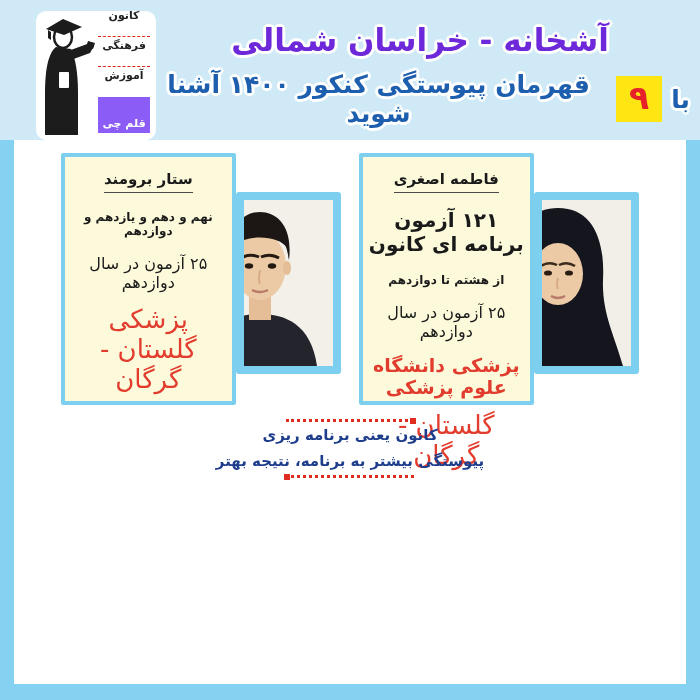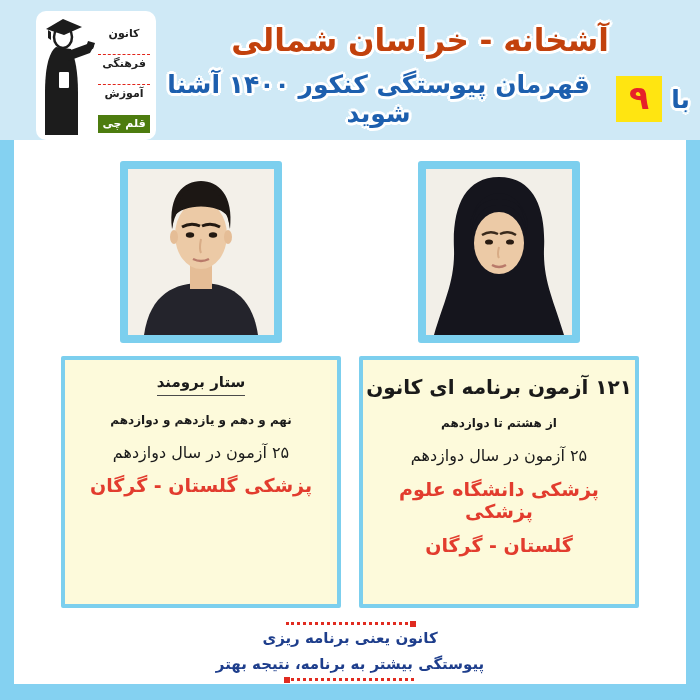--- a/index.html
+++ b/index.html
@@ -29,75 +29,75 @@
     flex:1;display:flex;flex-direction:column;justify-content:flex-end;
     padding:4px 4px 5px 2px;
     gap:12px;
   }
   .logo-word{
     font-size:11px;font-weight:bold;color:#222;text-align:center;
     padding:2px 0;border-top:1px dashed #e1251b;
   }
   .logo-word:first-child{border-top:none;}
   .logo-brand{
-    margin-top:1px;background:#4d7c0f;color:#ffffff;
-    font-size:11px;font-weight:bold;text-align:center;padding:2px 0 3px;
+    margin-top:1px;background:#8b5cf6;color:#ffffff;
+    font-size:11px;font-weight:bold;text-align:center;padding:20px 0 3px;
   }
   .titles{
     position:absolute;left:150px;top:0;width:540px;height:140px;
     text-align:center;
   }
   .outline{
     text-shadow:
       -2px -2px 0 #fff, 2px -2px 0 #fff, -2px 2px 0 #fff, 2px 2px 0 #fff,
       0 -3px 0 #fff, 0 3px 0 #fff, -3px 0 0 #fff, 3px 0 0 #fff;
   }
   .title-line1{
-    margin-top:22px;font-size:31px;font-weight:bold;color:#c2410c;
+    margin-top:22px;font-size:31px;font-weight:bold;color:#6d28d9;
     letter-spacing:0;
   }
   .title-line2{
     margin-top:12px;display:flex;align-items:center;justify-content:center;
     gap:9px;font-size:25px;font-weight:bold;color:#1d5fae;
   }
   .count-box{
     display:inline-block;background:#ffe511;color:#e62129;
     font-size:33px;font-weight:bold;line-height:1;
     padding:5px 13px 8px;text-shadow:none;
   }
   
   .panel{
     position:absolute;left:14px;top:140px;width:672px;height:544px;
     background:#ffffff;
   }
   .columns{
     display:flex;justify-content:center;gap:18px;
   }
-  .column{width:280px;display:flex;flex-direction:column;align-items:center;}
+  .column{width:280px;display:flex;flex-direction:row;align-items:center;}
   .photo-frame{
     margin-top:21px;width:146px;height:166px;
     border:8px solid #7ccfee;border-radius:3px;background:#f2efe8;
     overflow:hidden;
   }
   .photo-frame svg{display:block;}
   .card{
     margin-top:13px;width:272px;height:244px;
     background:#fdfadb;border:4px solid #7ccfee;border-radius:2px;
     display:flex;flex-direction:column;align-items:center;
     text-align:center;
   }
   .card-name{
     margin-top:13px;font-size:15px;font-weight:bold;color:#1a1a1a;
     padding-bottom:4px;border-bottom:1px solid #4a4a4a;
   }
   .card-tests{margin-top:15px;font-size:20px;font-weight:bold;color:#1a1a1a;}
   .card-grades{margin-top:17px;font-size:12px;font-weight:bold;color:#1a1a1a;}
   .card-grade12{margin-top:16px;font-size:16px;font-weight:normal;color:#1a1a1a;}
   .card-accept1{margin-top:13px;font-size:19px;font-weight:bold;color:#e23c2e;}
-  .card-accept2{margin-top:12px;font-size:19px;font-weight:bold;color:#e23c2e;}
+  .card-accept2{margin-top:12px;font-size:26px;font-weight:normal;color:#e23c2e;}
   
   .footer{
     margin-top:14px;display:flex;align-items:center;justify-content:center;flex-direction:column;
   }
   .dots{
     position:relative;width:128px;height:0;
     border-top:3px dotted #e02b20;flex:0 0 auto;
   }
   .dots .sq{
     position:absolute;top:-4px;width:6px;height:6px;background:#e02b20;
@@ -168,20 +168,21 @@
             <path d="M90,66 q-8,-5 -16,-1" stroke="#3a2a1c" stroke-width="2.5" fill="none"></path>
 
             <ellipse cx="63" cy="73" rx="4" ry="2.6" fill="#2a1c12"></ellipse>
             <ellipse cx="84" cy="73" rx="4" ry="2.6" fill="#2a1c12"></ellipse>
 
             <path d="M73,78 q-2,8 0,11" stroke="#d8ac86" stroke-width="2" fill="none"></path>
             <path d="M66,96 q7,4 14,0" stroke="#b97a6a" stroke-width="2.5" fill="none"></path>
           </svg>
         </div>
         <div class="card">
+          <div class="card-name">فاطمه اصغری</div>
           <div class="card-tests">۱۲۱ آزمون برنامه ای کانون</div>
           <div class="card-grades">از هشتم تا دوازدهم</div>
           <div class="card-grade12">۲۵ آزمون در سال دوازدهم</div>
           <div class="card-accept1">پزشکی دانشگاه علوم پزشکی</div>
           <div class="card-accept2">گلستان - گرگان</div>
         </div>
       </div>
 
       <div class="column">
         <div class="photo-frame">

